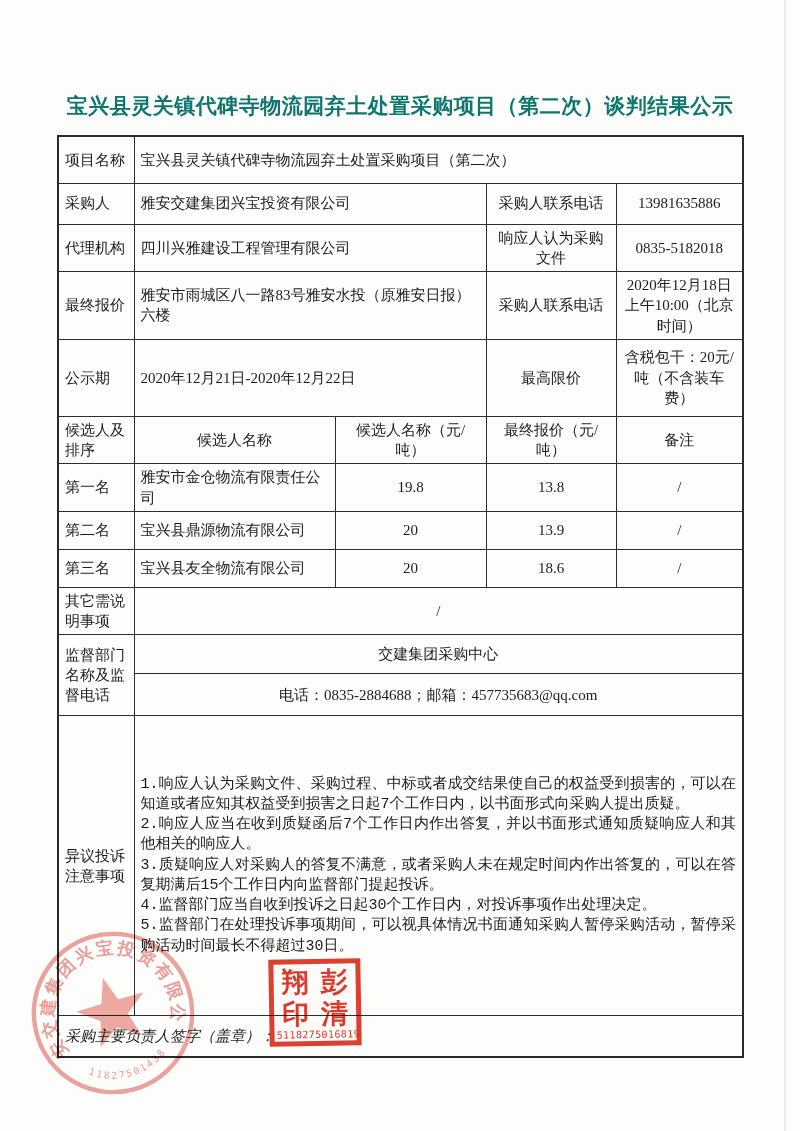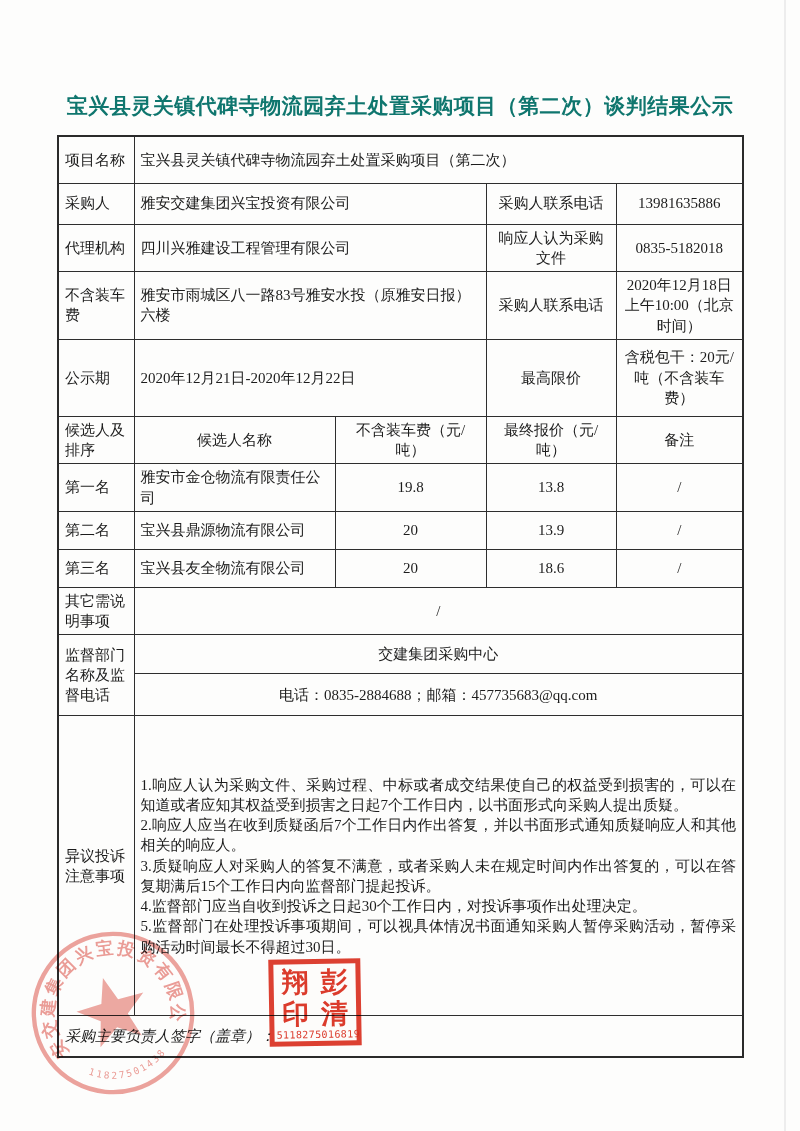--- a/index.html
+++ b/index.html
@@ -30,20 +30,21 @@
     line-height:1.35;
   }
   table.doc{border:2px solid #2a2a2a;}
   td.lab{ text-align:left; padding-left:5px; padding-right:2px;}
   td.val{ text-align:left; }
   td.ctr{ text-align:center;margin-top:24px; }
   td.objection-cell{
     text-align:justify;
     line-height:19px;
     padding:6px 8px 6px 7px;
+    font-family:Liberation Mono, monospace;
   }
   td.objection-cell .obj-item{margin:0;}
   td.sig{ text-align:left; padding-left:6px;font-style:italic; }
   
   .stamp-round{
     position:absolute;left:26px;top:926px;width:174px;height:174px;
     transform:rotate(-16deg);
     opacity:0.78;
     mix-blend-mode:multiply;
     pointer-events:none;
@@ -101,35 +102,35 @@
       <td class="ctr">采购人联系电话</td>
       <td class="ctr">13981635886</td>
     </tr>
     <tr style="height:42px">
       <td class="lab">代理机构</td>
       <td class="val" colspan="2">四川兴雅建设工程管理有限公司</td>
       <td class="ctr">响应人认为采购文件</td>
       <td class="ctr">0835-5182018</td>
     </tr>
     <tr style="height:56px">
-      <td class="lab">不含装车费</td>
+      <td class="lab">最终报价</td>
       <td class="val" colspan="2">雅安市雨城区八一路83号雅安水投（原雅安日报）六楼</td>
       <td class="ctr">采购人联系电话</td>
       <td class="ctr">2020年12月18日上午10:00（北京时间）</td>
     </tr>
     <tr style="height:77px">
       <td class="lab">公示期</td>
       <td class="val" colspan="2">2020年12月21日-2020年12月22日</td>
       <td class="ctr">最高限价</td>
       <td class="ctr">含税包干：20元/吨（不含装车费）</td>
     </tr>
     <tr style="height:47px">
       <td class="lab">候选人及排序</td>
       <td class="ctr">候选人名称</td>
-      <td class="ctr">不含装车费（元/吨）</td>
+      <td class="ctr">候选人名称（元/吨）</td>
       <td class="ctr">最终报价（元/吨）</td>
       <td class="ctr">备注</td>
     </tr>
     <tr style="height:31px">
       <td class="lab">第一名</td>
       <td class="val">雅安市金仓物流有限责任公司</td>
       <td class="ctr">19.8</td>
       <td class="ctr">13.8</td>
       <td class="ctr">/</td>
     </tr>

